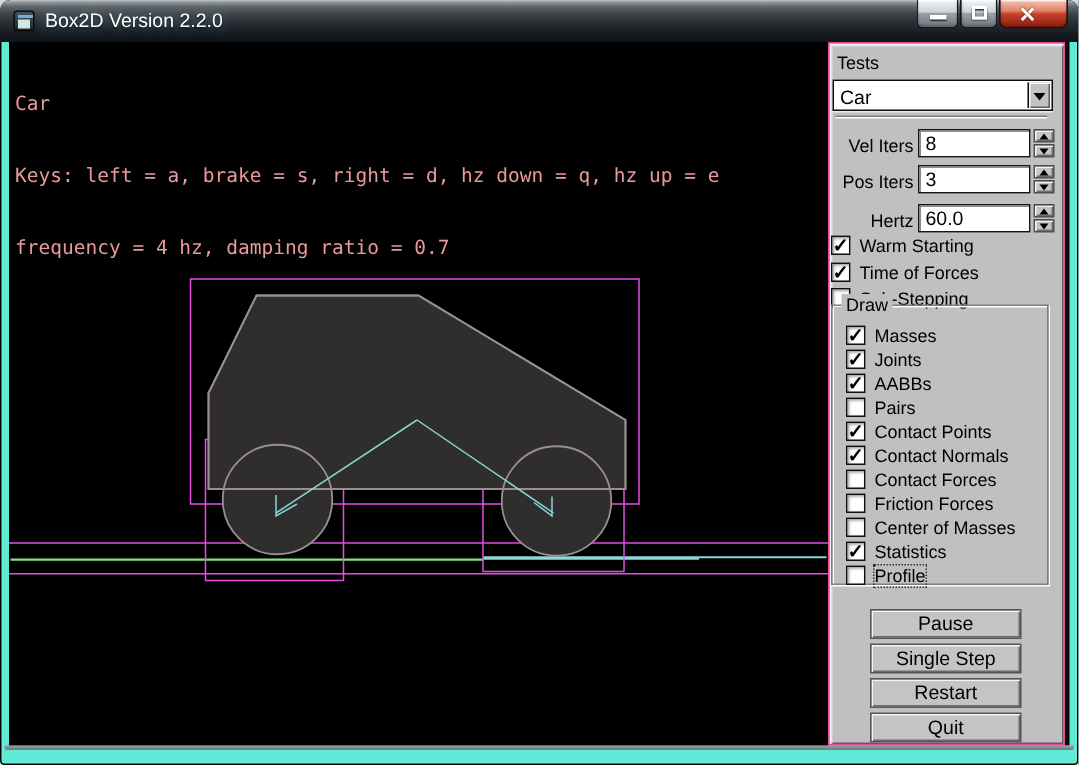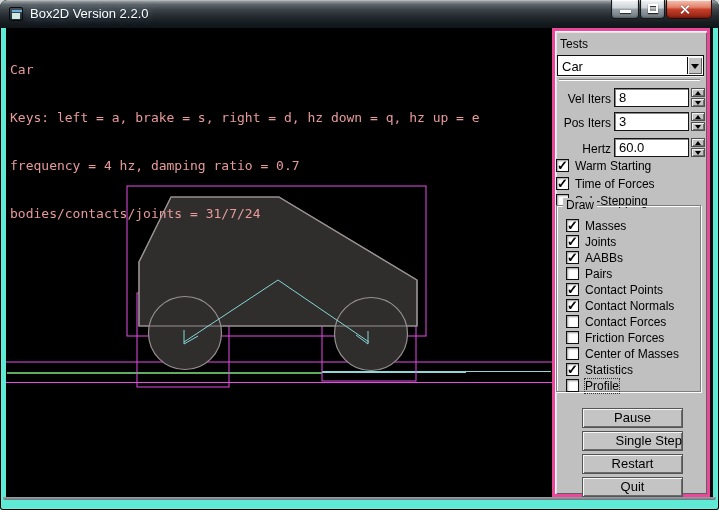--- a/index.html
+++ b/index.html
@@ -62,21 +62,21 @@
   .scene .gline-green{stroke:var(--static-ground);stroke-width:1.5;}
   .scene .gline-cyan{stroke:var(--ground-cyan);}
   .scene .shape{fill:var(--shape-fill);stroke:var(--shape-stroke);stroke-width:1.2;}
   .scene .shape-stroke{fill:none;stroke:var(--shape-stroke);stroke-width:1.2;}
   .scene .joint{stroke:var(--joint);fill:none;stroke-width:1;}
 
   
   .panel{
     position:absolute;left:546px;top:0;width:158px;height:469px;
     background:var(--panel-bg);
-    border:3px solid #ec4899;
+    border:1px solid #ec4899;
     box-shadow:inset 1px 1px 0 #f7f7f7, inset 2px 2px 0 rgba(255,255,255,.55), inset -1px -1px 0 #5f5f5f;
     font-size:12px;color:#000;
   }
   .plabel{position:absolute;font-size:12px;color:#000;}
 
   .dropdown{position:absolute;left:2px;top:24px;width:147px;height:21px;background:#fff;border:1px solid #0d0d0d;box-shadow:0 1px 0 rgba(255,255,255,.7);}
   .dropdown .dd-value{position:absolute;left:4px;top:3px;font-size:13px;}
   .dd-btn{position:absolute;right:1px;top:1px;bottom:1px;width:15px;background:#c2c2c2;border-left:1px solid #0d0d0d;
     box-shadow:inset 1px 1px 0 #f8f8f8, inset -1px -1px 0 #5e5e5e;}
   .dd-arrow{position:absolute;left:3px;top:7px;width:0;height:0;border-left:4px solid transparent;border-right:4px solid transparent;border-top:5px solid #000;}
@@ -175,21 +175,20 @@
 
         <line class="joint" x1="272" y1="252" x2="178" y2="314"></line>
         <line class="joint" x1="272" y1="252" x2="363" y2="314"></line>
         <polyline class="joint" points="178,302 178,316 192,308"></polyline>
         <polyline class="joint" points="362,303 362,316 350,307"></polyline>
       </svg>
       <div class="stats">
         <div>Car</div>
         <div>Keys: left = a, brake = s, right = d, hz down = q, hz up = e</div>
         <div>frequency = 4 hz, damping ratio = 0.7</div>
-        <div>bodies/contacts/joints = 31/7/24</div>
       </div>
     </div>
 
     <div class="panel">
 
       <div class="plabel" style="left:5px;top:6px;">Tests</div>
 
       <div class="dropdown">
         <div class="dd-value">Car</div>
         <div class="dd-btn">
@@ -288,20 +287,20 @@
           <span class="box on"></span>
           <span class="cbl">Statistics</span>
         </div>
         <div class="cb" style="left:9px;top:173px;">
           <span class="box"></span>
           <span class="cbl focus">Profile</span>
         </div>
       </div>
 
       <div class="btn3d" style="top:377px;">Pause</div>
-      <div class="btn3d" style="top:400px;text-align:right;">Single Step</div>
+      <div class="btn3d" style="top:400px;">Single Step</div>
       <div class="btn3d" style="top:423px;">Restart</div>
       <div class="btn3d" style="top:446px;">Quit</div>
     </div>
   </div>
 
   <div class="frame-bottom"></div>
 </div>
 
 </body></html>

